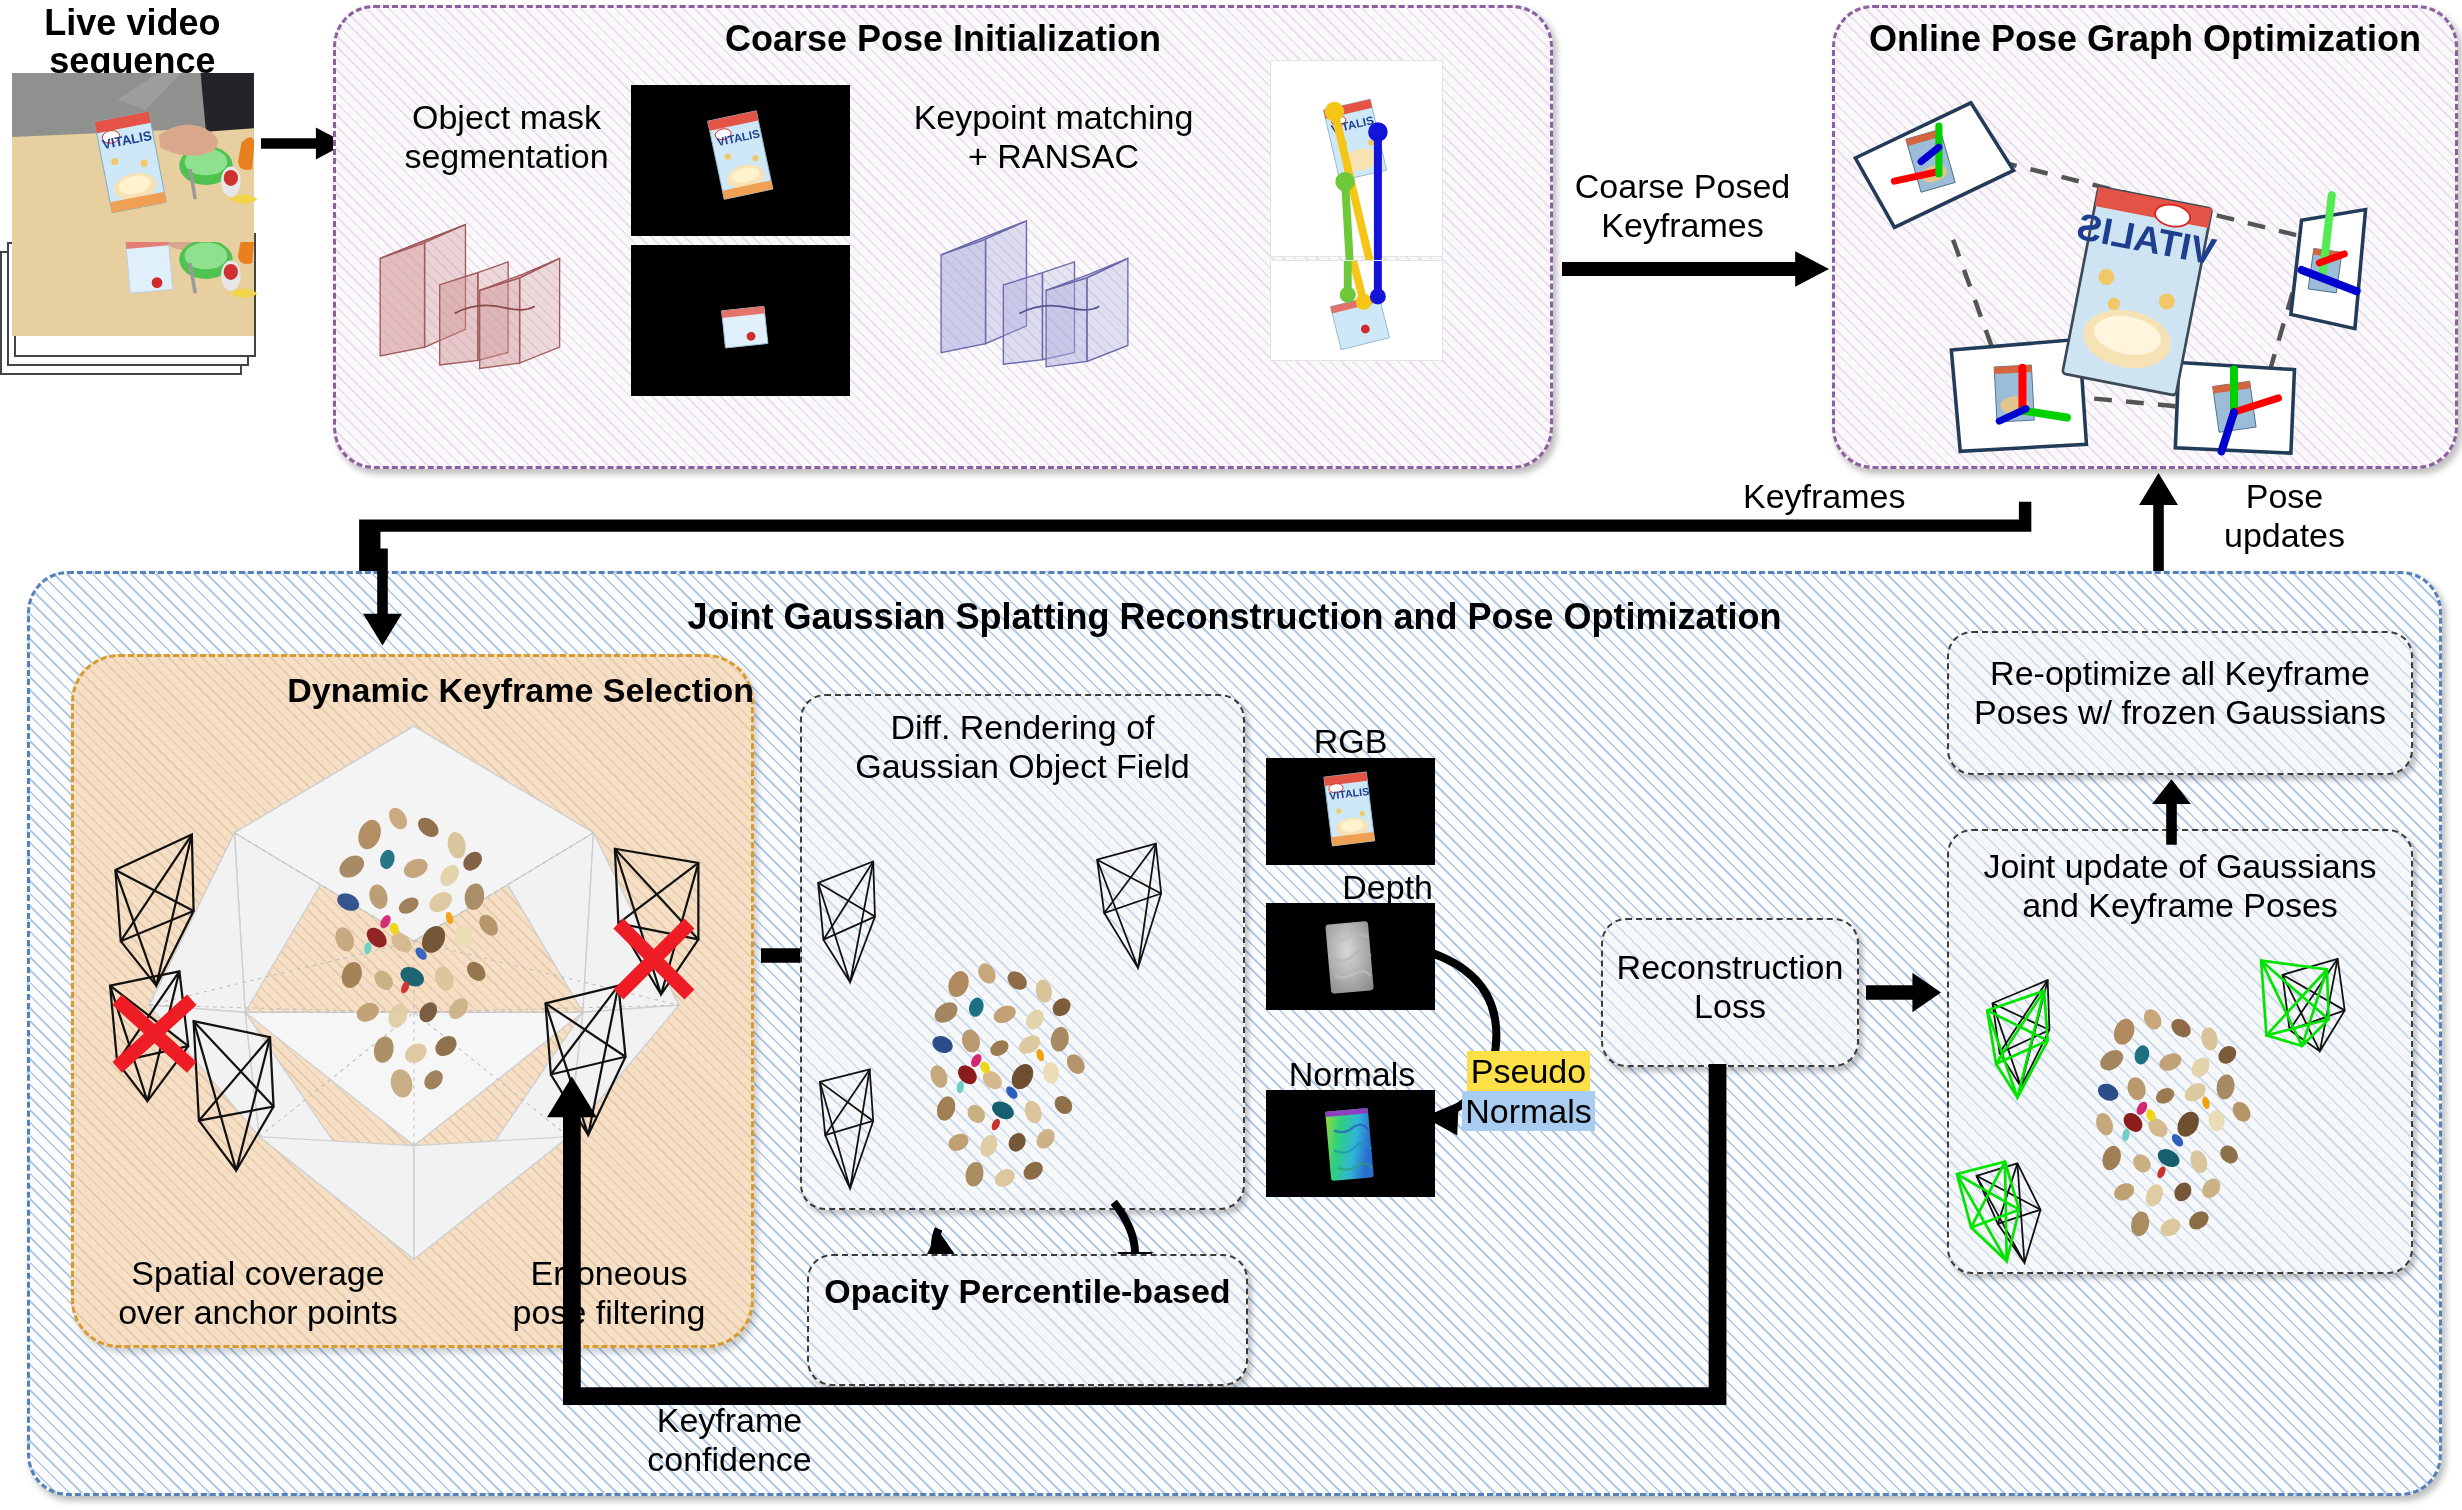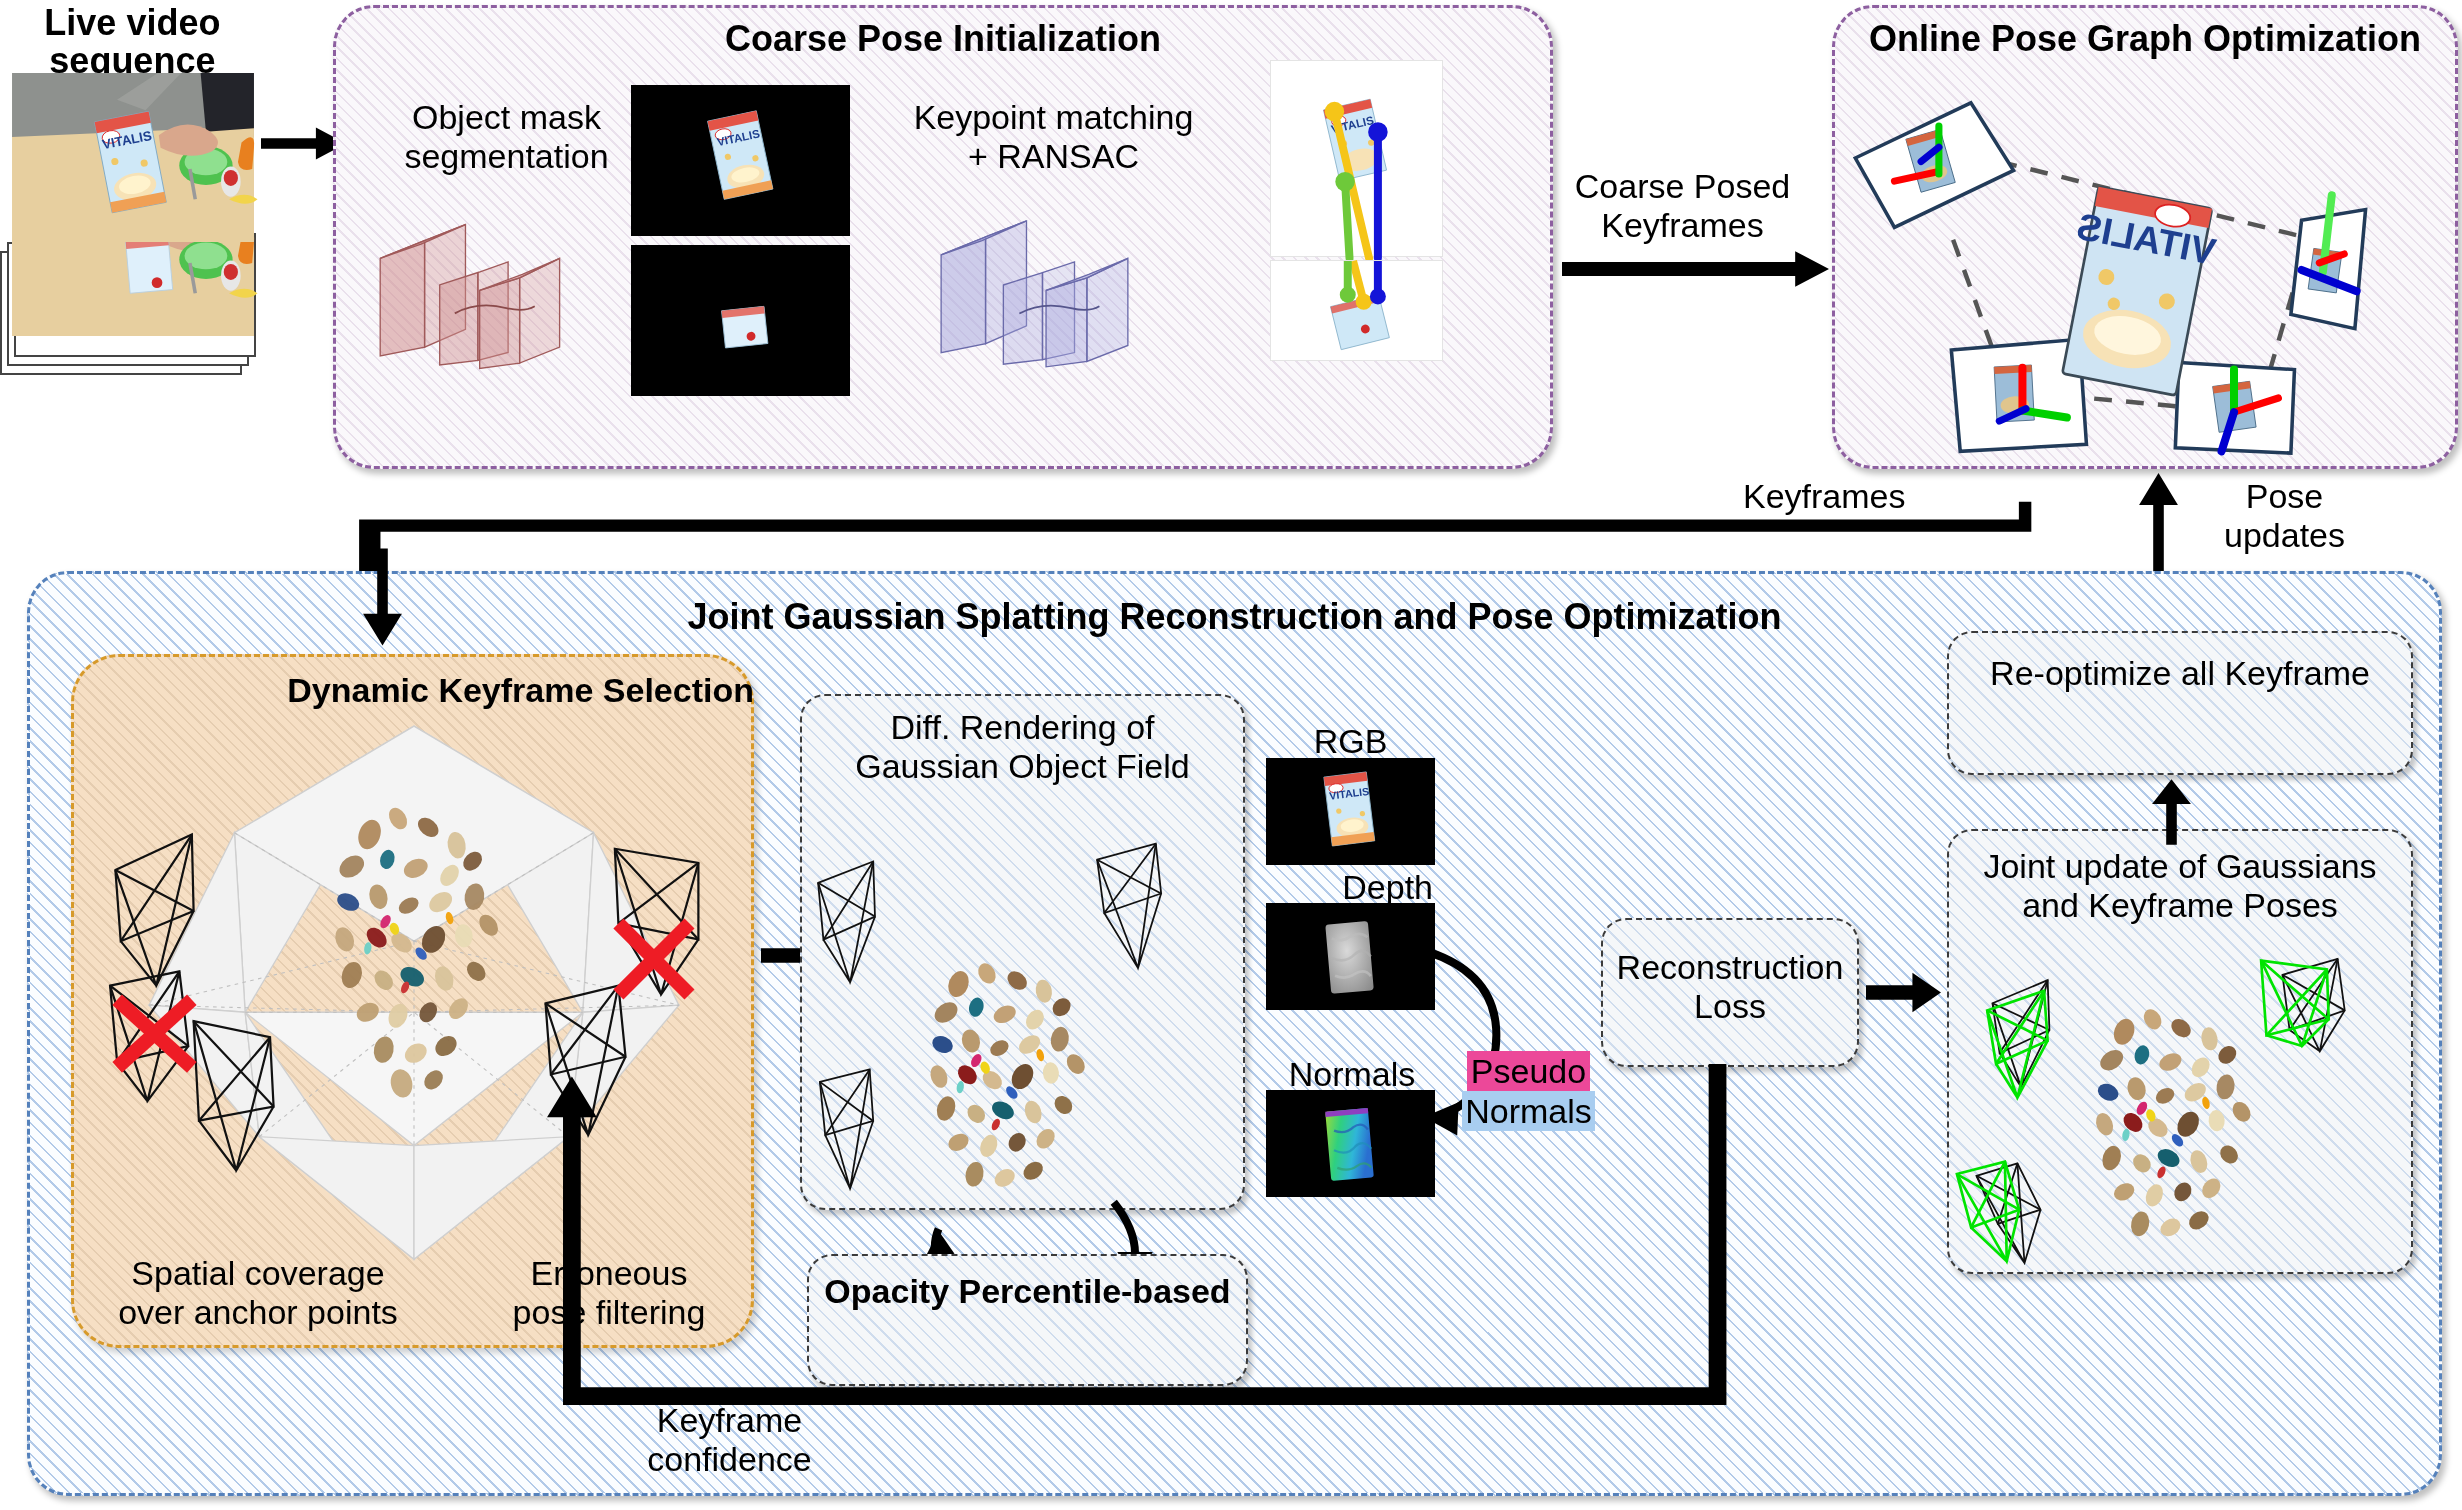--- a/index.html
+++ b/index.html
@@ -587,21 +587,21 @@
       <path d="M78 86 q12 6 22 0 q10 -6 16 3" stroke="#2f9f6f" stroke-width="2.5" fill="none" opacity="0.7"></path>
     </g>
   </svg>
 </div>
 
 <svg class="abs" style="left:1423px; top:943px;" width="205" height="267" viewBox="0 0 230 300">
   <path d="M6 10 q72 24 76 86 q4 66 -56 96" stroke="#000" stroke-width="9" fill="none"></path>
   <path d="M34 176 L2 204 L44 212 Z" fill="#000" transform="rotate(18 28 196)"></path>
 </svg>
 <div class="abs no-sel lbl t38" style="left:1426px; top:1051px; width:205px; line-height:1.18;">
-  <div style="background:#ec4899; display:inline-block; padding:0 3.6px;">Pseudo</div>
+  <div style="background:#fde047; display:inline-block; padding:0 3.6px;">Pseudo</div>
   <div style="background:#a8cdf0; display:inline-block; padding:0 3.6px;">Normals</div>
 </div>
 
 <div class="abs inner-box hatch-blue-light" style="left:1601px; top:918px; width:258px; height:149px;"></div>
 <div class="abs no-sel lbl t38" style="left:1601px; top:948px; width:258px;">
   <div>Reconstruction</div>
   <div>Loss</div>
 </div>
 
 <svg class="abs" style="left:1866px; top:971px;" width="75" height="43" viewBox="0 0 84 48">
@@ -699,14 +699,15 @@
   </g>
 </svg>
 
 <svg class="abs" style="left:2145px; top:779px;" width="53" height="66" viewBox="0 0 60 74">
   <path d="M24 74 L24 28 L8 28 L30 0 L52 28 L36 28 L36 74 Z" fill="#000"></path>
 </svg>
 
 <div class="abs inner-box hatch-blue-light" style="left:1947px; top:631px; width:466px; height:144px;"></div>
 <div class="abs no-sel lbl t38" style="left:1947px; top:654px; width:466px;">
   <div>Re-optimize all Keyframe</div>
+  <div>Poses w/ frozen Gaussians</div>
 </div>
 
 
 </body></html>

